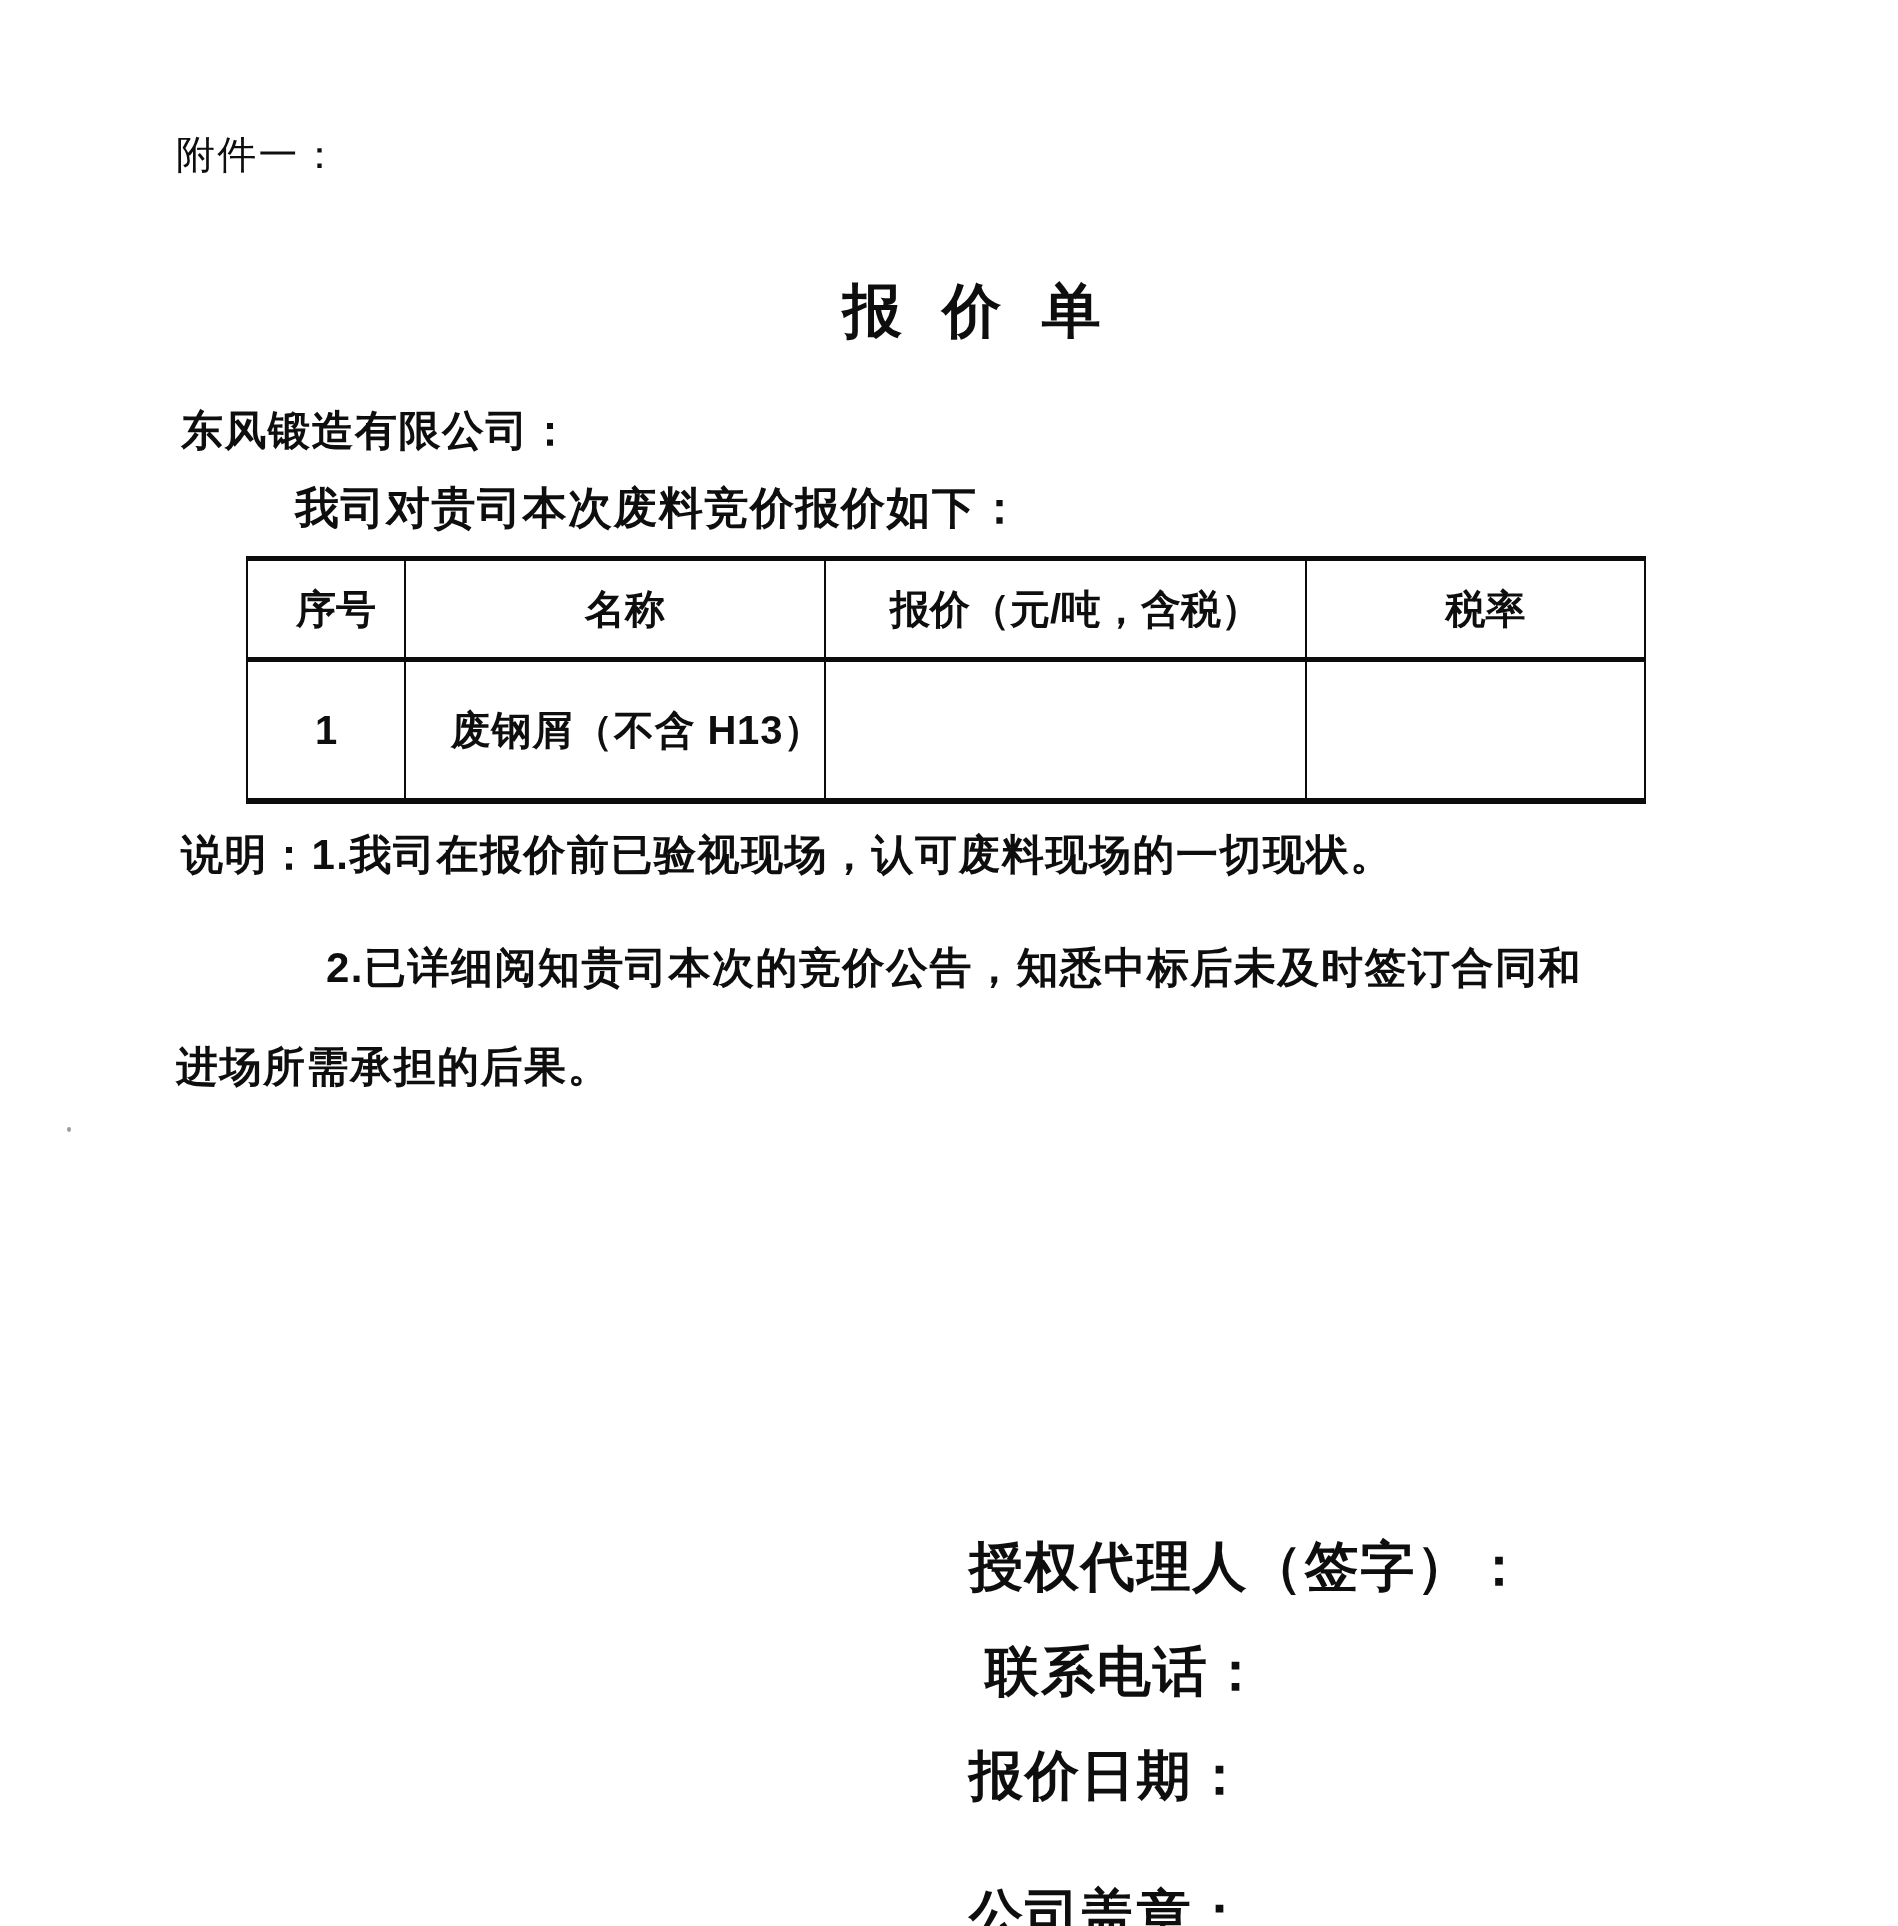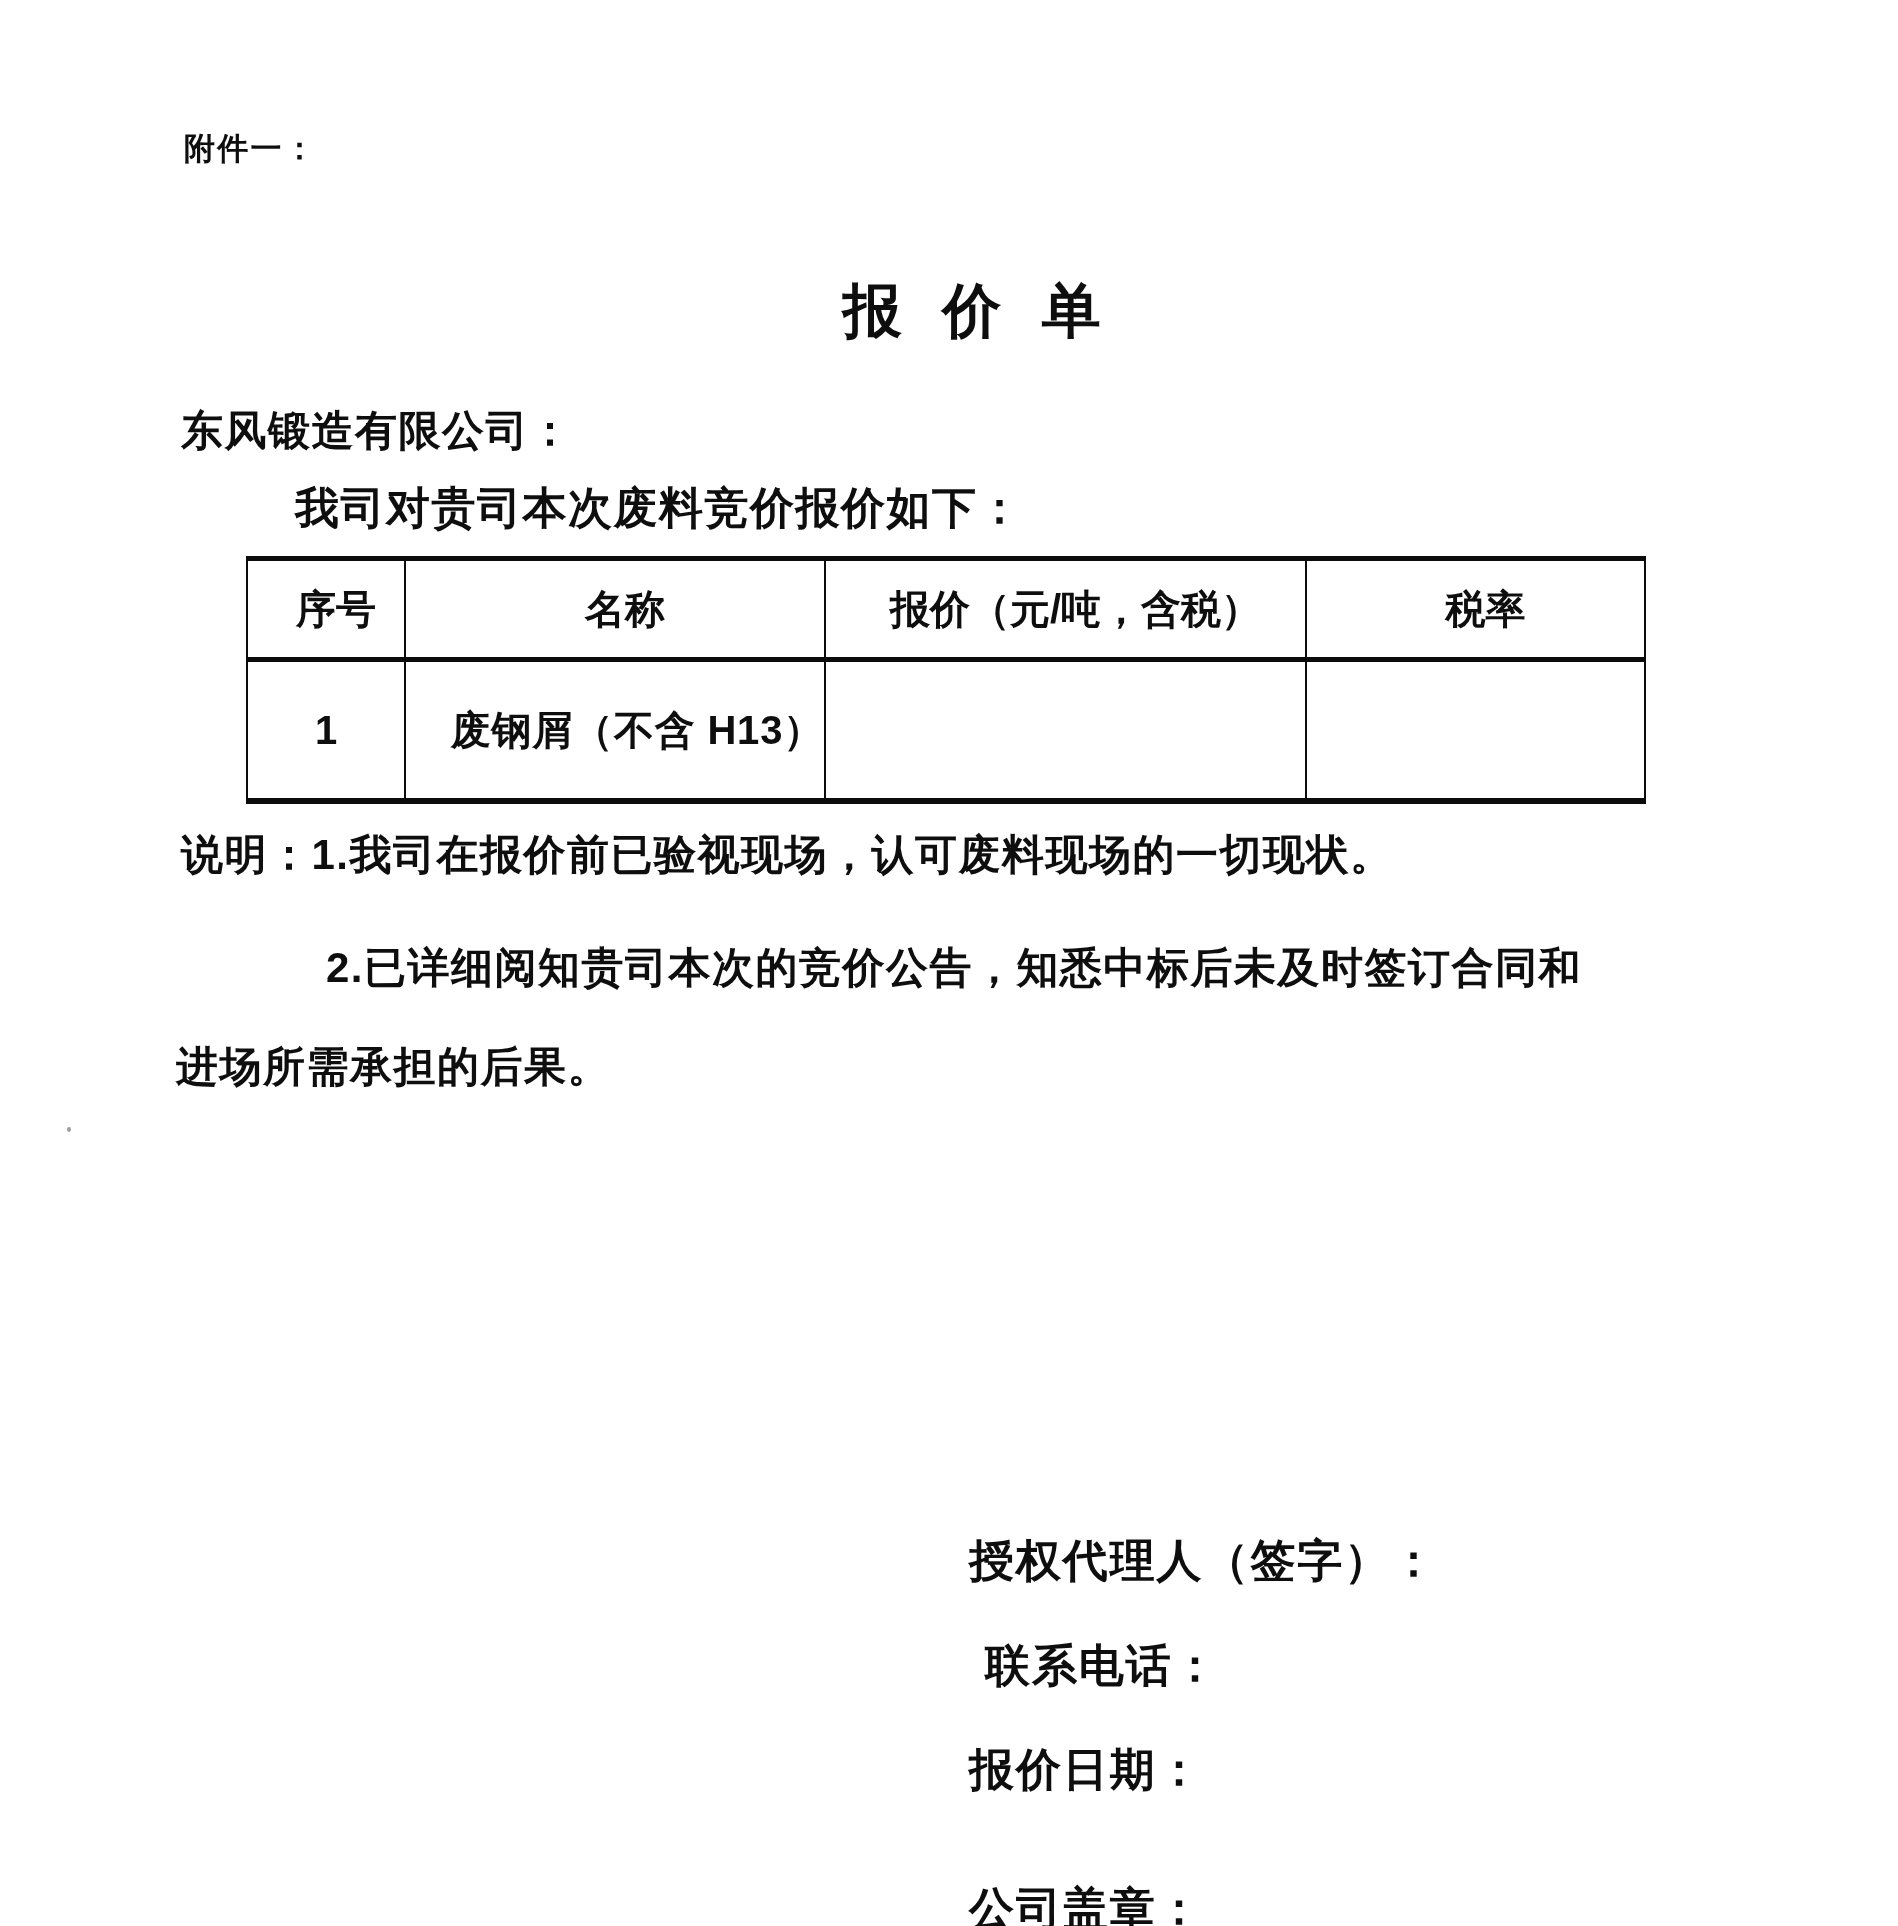--- a/index.html
+++ b/index.html
@@ -12,24 +12,24 @@
     width: 1898px;
     height: 2698px;
     background: #ffffff;
     color: #0e0e0e;
     font-family: "Liberation Sans", "DejaVu Sans", sans-serif;
     font-weight: 600;
     overflow: hidden;
   }
   .attachment {
     position: absolute;
-    left: 184px;
+    left: 176px;
     top: 128px;
-    font-size: 31px;
-    font-weight: 700;
+    font-size: 39px;
+    font-weight: 400;
     letter-spacing: 2.3px;
   }
   .title {
     position: absolute;
     left: 0;
     top: 272px;
     width: 1945px;
     margin: 0;
     text-align: center;
     font-size: 59px;
@@ -99,21 +99,21 @@
     font-size: 42px;
     letter-spacing: 1.5px;
     white-space: nowrap;
   }
   .note1 { left: 181px; top: 827px; }
   .note2 { left: 326px; top: 940px; }
   .note3 { left: 176px; top: 1039px; }
   .sig {
     position: absolute;
     left: 969px;
-    font-size: 45px;
+    font-size: 54px;
     letter-spacing: 1.9px;
     white-space: nowrap;
   }
   .sig1 { top: 1531px; }
   .sig2 { top: 1636px; margin-left: 16px; }
   .sig3 { top: 1740px; text-align: center; }
   .sig4 { top: 1844px; margin-top: 35px; }
   .speck {
     position: absolute;
     width: 4.2px;

